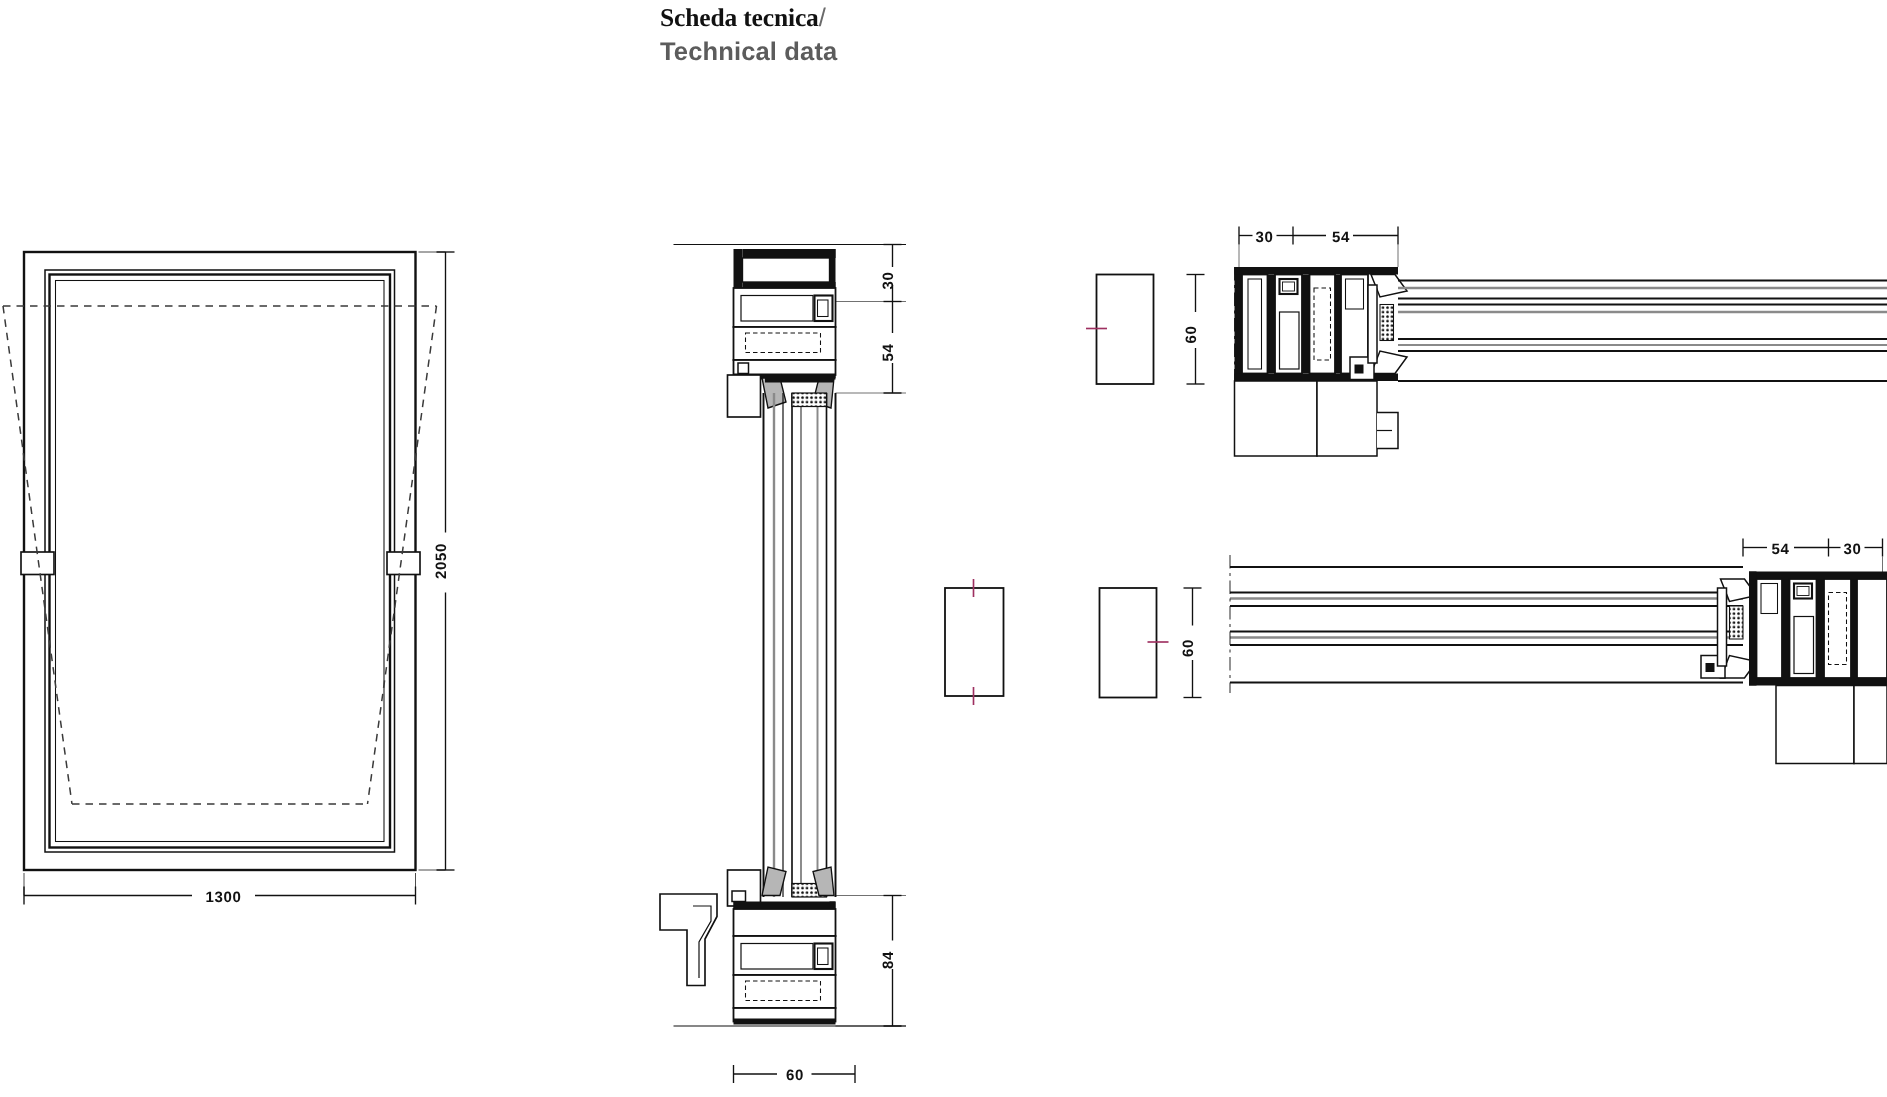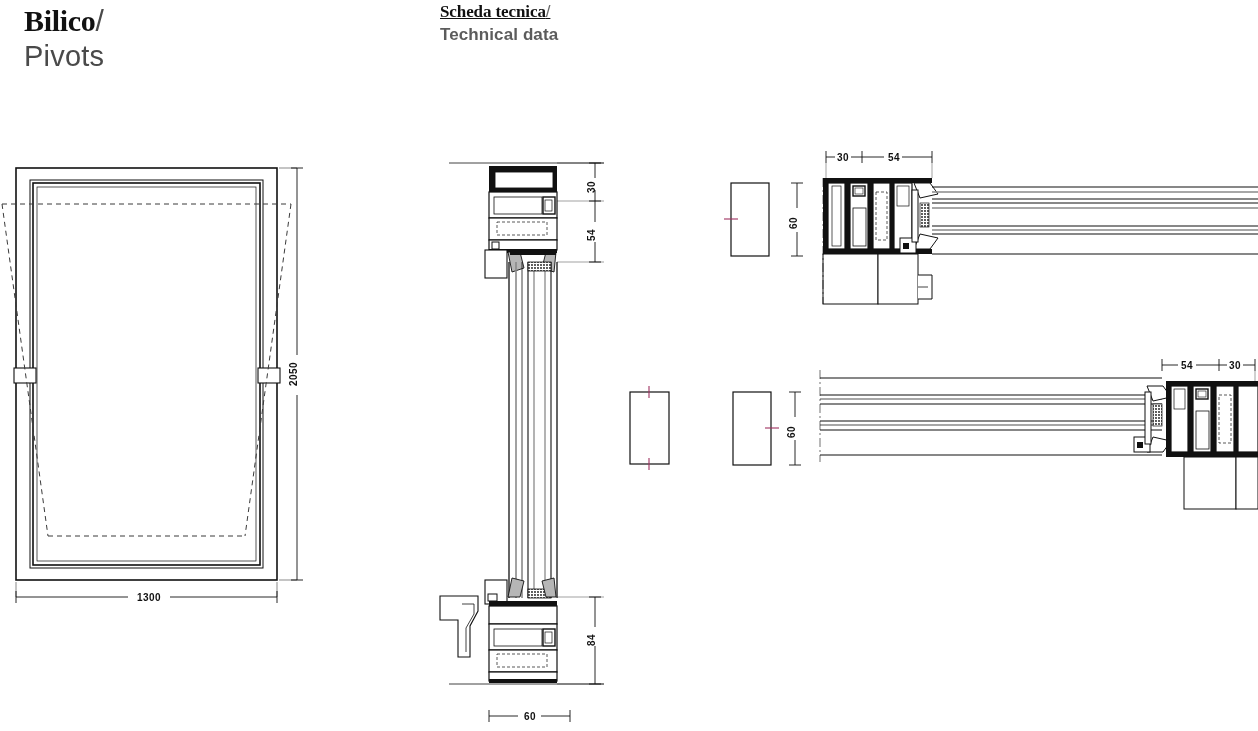--- a/index.html
+++ b/index.html
@@ -29,21 +29,21 @@
     white-space: nowrap;
   }
   .title-line2 {
     font-family: "Liberation Sans", sans-serif;
     font-weight: 300;
     white-space: nowrap;
   }
   #title-left .title-line1 { font-size: 30px; letter-spacing: -0.3px; }
   #title-left .title-line2 { font-size: 29px; color: #4a4a4a; margin-top: 2px; letter-spacing: 0.2px;}
   #title-left .slash { font-family: "Liberation Sans", sans-serif; font-weight: 300; color: #4a4a4a; font-size: 30px;}
-  #title-right .title-line1 { font-size: 17px; letter-spacing: -0.1px; text-decoration: underline;}
+  #title-right .title-line1 { font-size: 17px; letter-spacing: -0.1px;}
   #title-right .title-line2 { font-size: 17px; color: #5c5c5c; margin-top: 3px; letter-spacing: 0.1px; font-weight: bold;}
   #title-right .slash { font-family: "Liberation Sans", sans-serif; font-weight: 300; color: #6a6a6a; font-size: 17px;}
 
   
   svg.draw {
     position: absolute;
     left: 0; top: 0;
     width: 1258px; height: 731px;
     overflow: visible;
   }
@@ -54,24 +54,20 @@
     fill: #111111;
     letter-spacing: 0.4px;
   }
   .dim-text.vert { }
 </style>
 </head>
 <body>
 
 <div class="page">
 
-  <div class="title-block" id="title-left">
-    <div class="title-line1"><span>Bilico</span><span class="slash">/</span></div>
-    <div class="title-line2">Pivots</div>
-  </div>
 
   <div class="title-block" id="title-right">
     <div class="title-line1"><span>Scheda tecnica</span><span class="slash">/</span></div>
     <div class="title-line2">Technical data</div>
   </div>
 
   <svg class="draw" viewBox="0 0 1258 731">
     <defs>
       <pattern id="hatchSeal" width="3" height="3" patternUnits="userSpaceOnUse">
         <rect width="3" height="3" fill="#ffffff"></rect>

